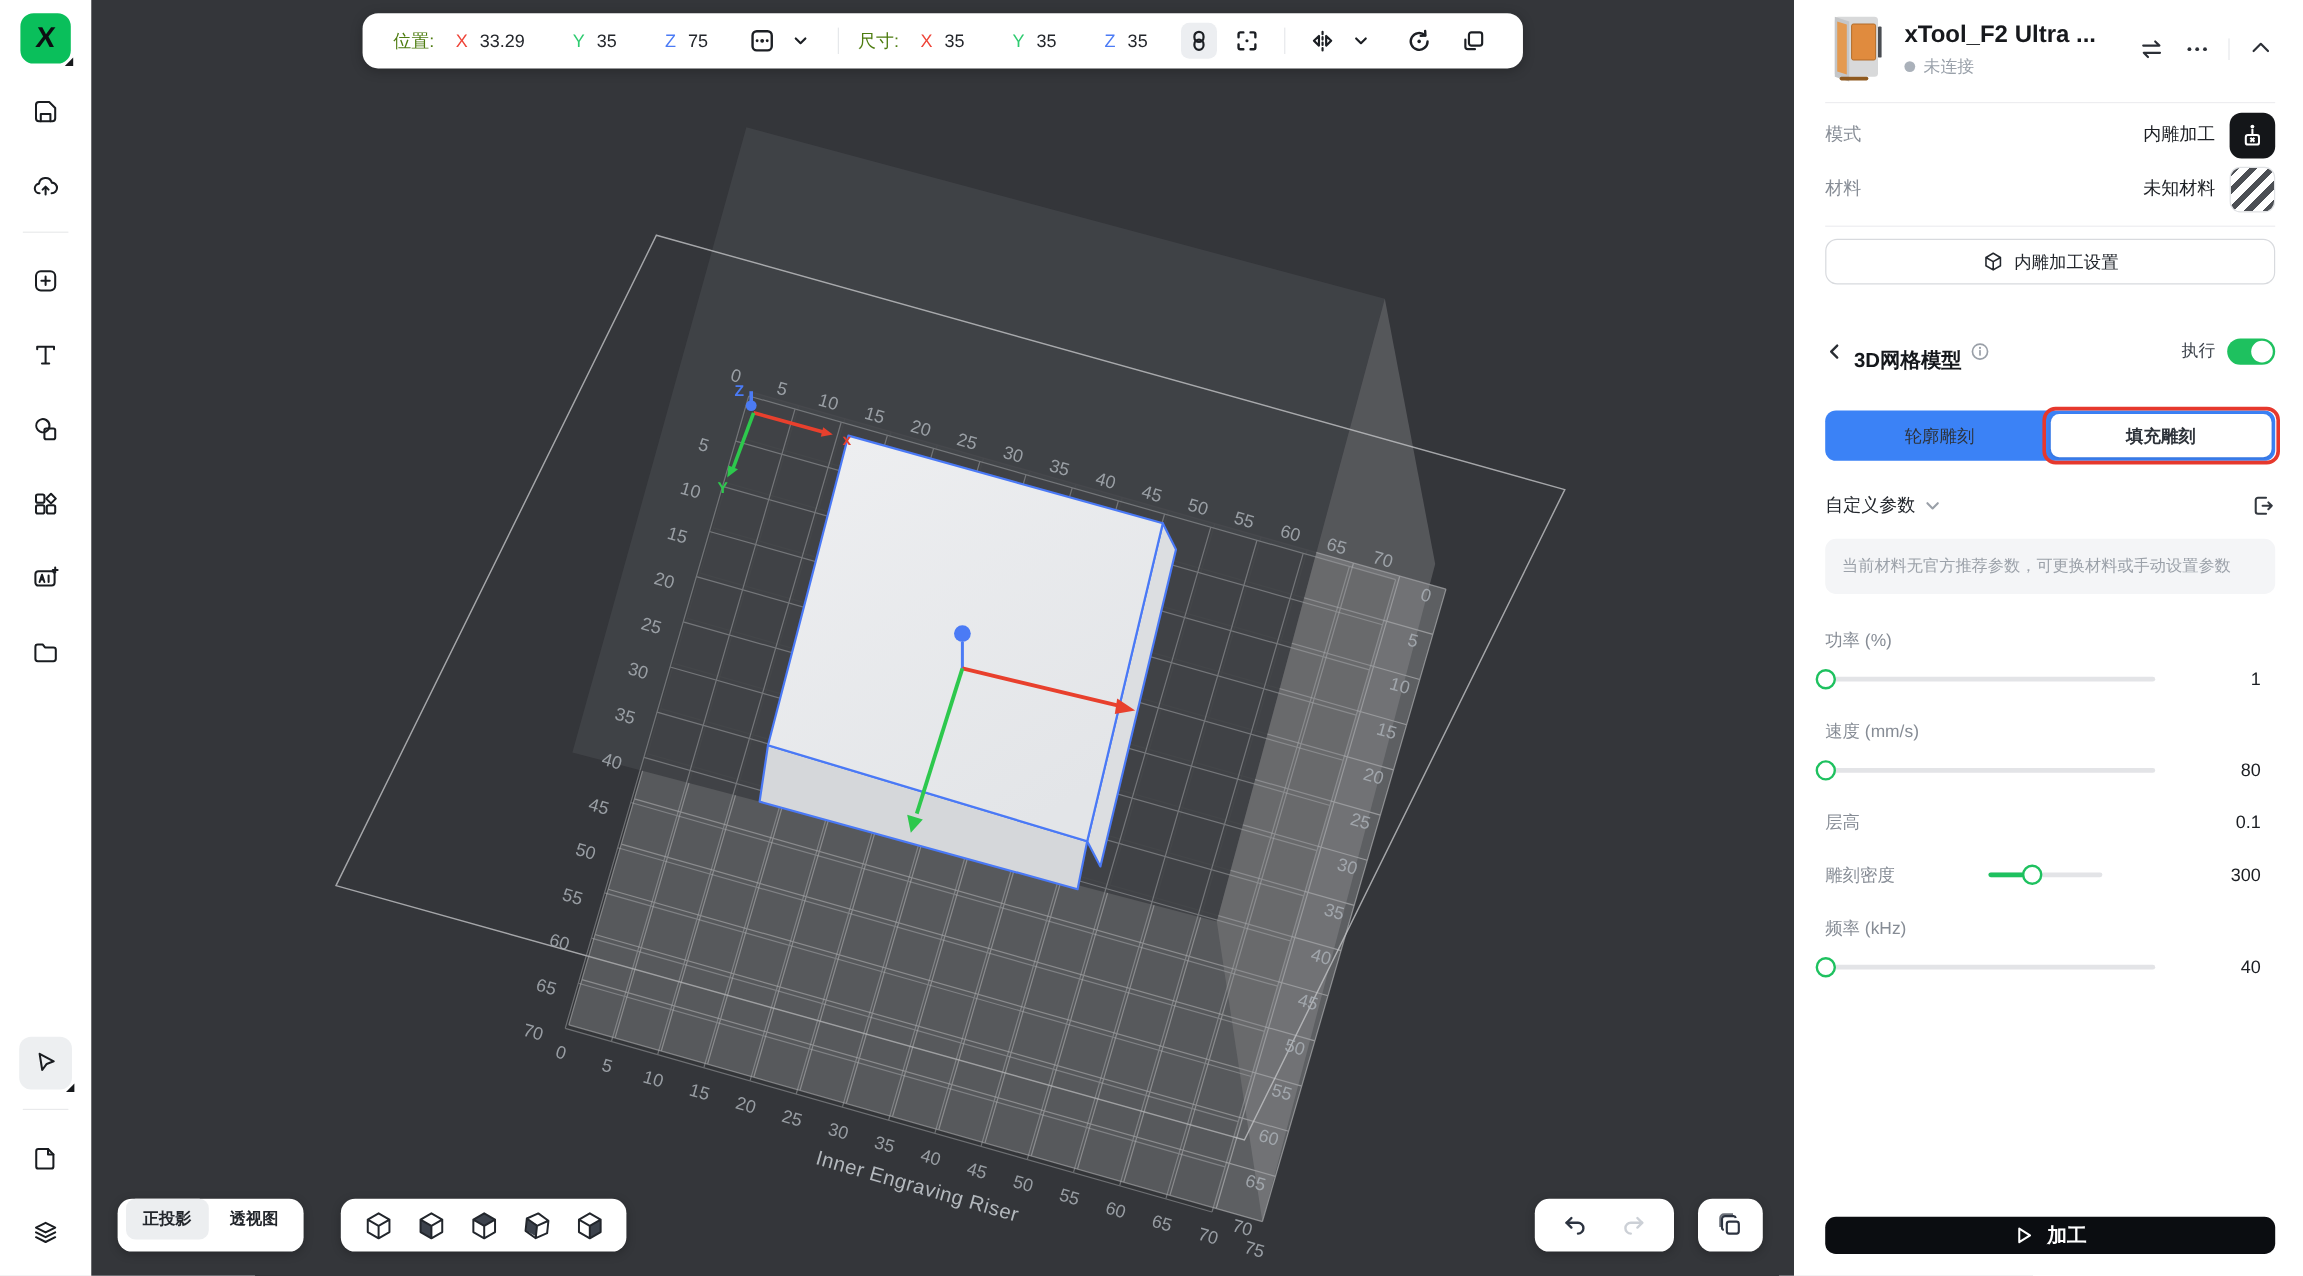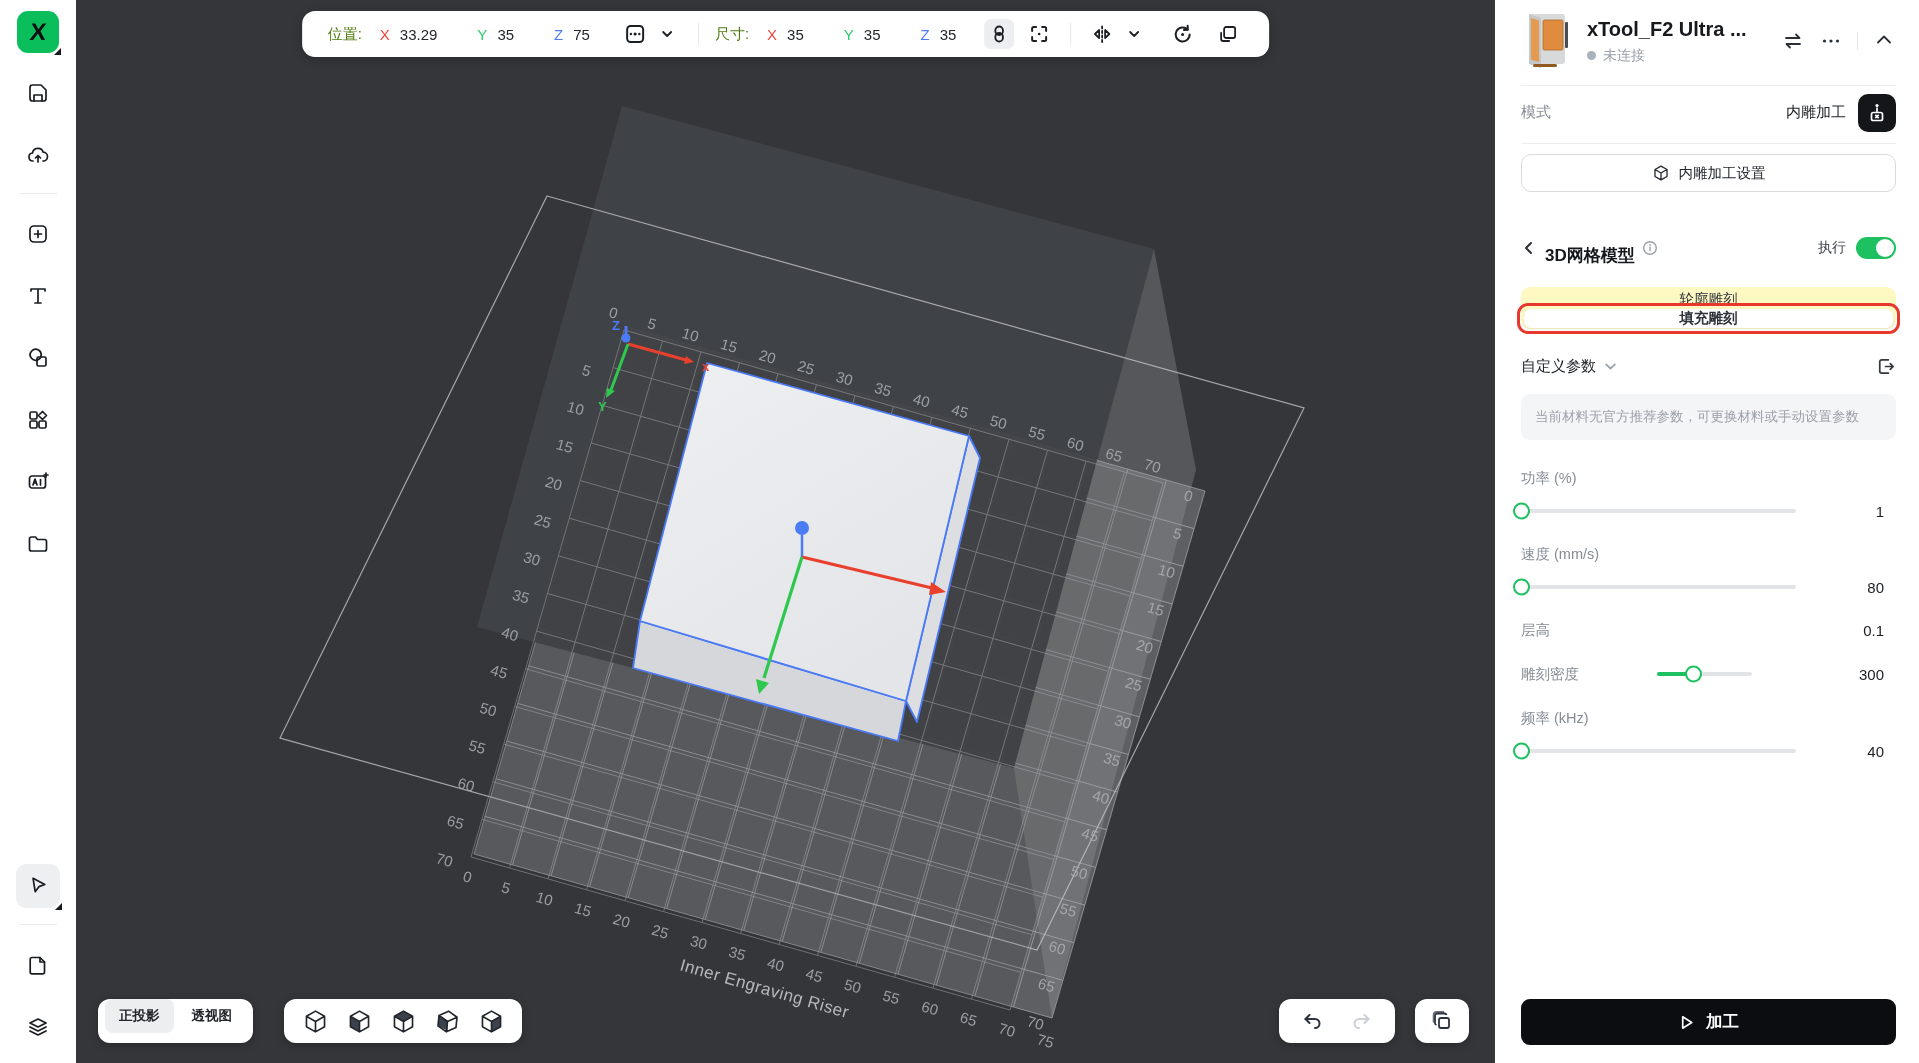--- a/index.html
+++ b/index.html
@@ -94,21 +94,21 @@
   .sec-header { display:flex; align-items:center; margin-top:36px; }
   .back-chev { width:18px; height:18px; cursor:pointer; display:flex; align-items:center; }
   .sec-title { font-size:17px; font-weight:bold; color:#15181c; margin-left:6px;margin-top:16px; }
   .info-ic { margin-left:7px; cursor:pointer; display:flex; }
   .exec-wrap { margin-left:auto; display:flex; align-items:center; gap:10px; }
   .exec-label { font-size:14px; color:#3c424b; }
   .toggle { width:40px; height:22px; border-radius:11px; background:var(--green,#1ec15f);
     position:relative; cursor:pointer; }
   .toggle .knob { position:absolute; right:2px; top:2px; width:18px; height:18px;
     border-radius:50%; background:#fff; }
-  .tabs { margin-top:20px; height:42px; background:#fef9c3; border-radius:9px; display:flex; padding:3px;flex-direction:column; }
+  .tabs { margin-top:30px; height:42px; background:#3b82f6; border-radius:9px; display:flex; padding:3px; }
   .tab { flex:1; display:flex; align-items:center; justify-content:center; font-size:14.5px;
     color:#2d3239; cursor:pointer; border-radius:7px; position:relative; }
   .tab.selected { background:#fff; box-shadow:0 1px 3px rgba(0,0,0,.10); font-weight:bold; }
   .red-ring { position:absolute; inset:-6px -7px; border:3px solid var(--annot-red,#e6382d);
     border-radius:11px; pointer-events:none; }
   .custom-row { display:flex; align-items:center; margin-top:27px; }
   .custom-label { font-size:15px; color:#22262c; cursor:pointer; }
   .custom-chev { margin-left:8px; cursor:pointer; display:flex; }
   .export-ic { margin-left:auto; cursor:pointer; display:flex; }
   .notice { margin-top:17px; background:#f4f5f7; border-radius:9px; padding:12px 14px;
@@ -117,21 +117,21 @@
   .sl-label { font-size:14.5px; color:#868c95; margin-top:25px; }
   .sl-row { display:flex; align-items:center; margin-top:15px; }
   .sl-row.tight { margin-top:25px;gap:44px; }
   .sl-inline-label { font-size:14.5px; color:#868c95; width:92px; flex:none; }
   .track { flex:1; height:4px; background:#e3e4e7; border-radius:2px; position:relative; margin-right:14px; }
   .track .fill { position:absolute; left:0; top:0; height:4px; border-radius:2px; background:var(--green,#1ec15f); }
   .thumb { position:absolute; top:50%; width:17px; height:17px; border-radius:50%;
     background:#fff; border:2.5px solid var(--green,#1ec15f); transform:translate(-8px,-50%); cursor:pointer; }
   .sl-value { width:86px; text-align:right; font-size:15px; color:#1b1e23; padding-right:12px; }
   .panel-spacer { flex:1; }
-  .start-btn { margin-bottom:18px; height:46px; border-radius:9px; background:#0b0d11; color:#fff;
+  .start-btn { margin-bottom:18px; height:31px; border-radius:9px; background:#0b0d11; color:#fff;
     font-size:16.5px; font-weight:bold; display:flex; align-items:center; justify-content:center;
     gap:11px; cursor:pointer; }
   .start-btn svg { stroke:#fff; fill:none; stroke-width:1.8; stroke-linejoin:round; }
 </style>
 </head>
 <body>
 
 <div class="sidebar">
   <div class="logo-btn">
     <span class="logo-x">X</span>
@@ -574,20 +574,25 @@
     <span class="kv-value">内雕加工</span>
     <span class="mode-icon">
       <svg width="24" height="24" viewBox="0 0 24 24" fill="none" stroke="#fff" stroke-width="1.7" stroke-linejoin="round">
         <circle cx="12" cy="4.5" r="1.6" fill="#fff" stroke="none"></circle>
         <path d="M12 6.5 v5"></path>
         <rect x="6.5" y="11.5" width="11" height="8" rx="1.8"></rect>
         <path d="M10.3 13.8 l3.4 3.4 M13.7 13.8 l-3.4 3.4"></path>
       </svg>
     </span>
   </div>
+  <div class="kv-row" style="margin-top:-4px">
+    <span class="kv-label">材料</span>
+    <span class="kv-value">未知材料</span>
+    <span class="material-icon"></span>
+  </div>
   <div class="hr" style="margin-top:6px"></div>
 
   <div class="settings-btn">
     <svg width="18" height="18" viewBox="0 0 26 26" fill="none" stroke="#24282e" stroke-width="1.9" stroke-linejoin="round">
       <path d="M13 3 L21.7 8 V18 L13 23 L4.3 18 V8 Z M13 13 L21.7 8 M13 13 L4.3 8 M13 13 V23"></path>
     </svg>
     <span>内雕加工设置</span>
   </div>
 
   <div class="sec-header">

